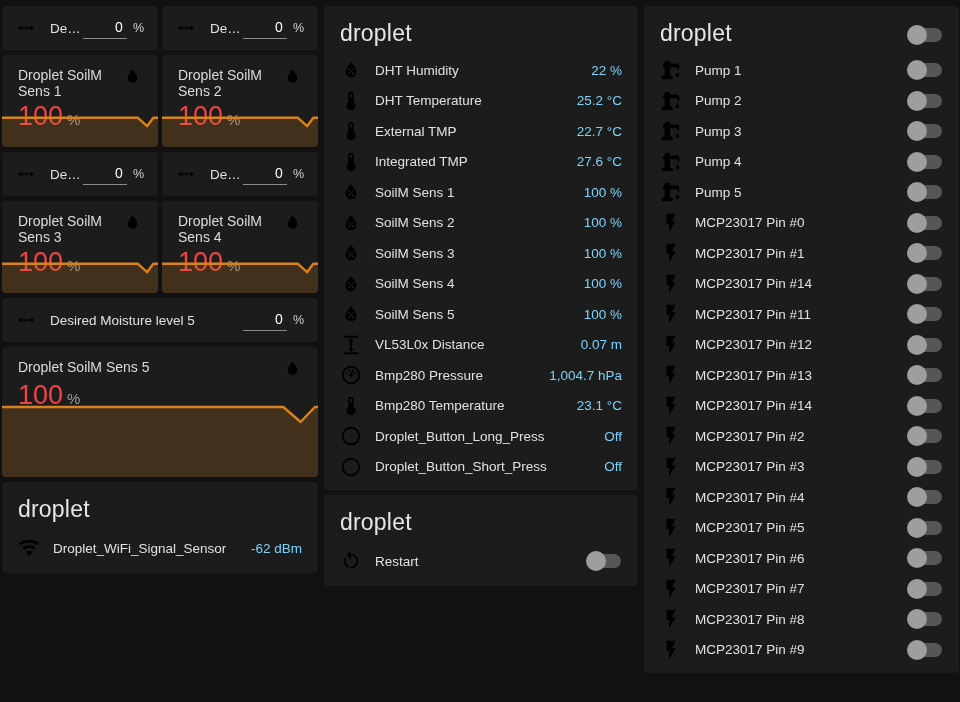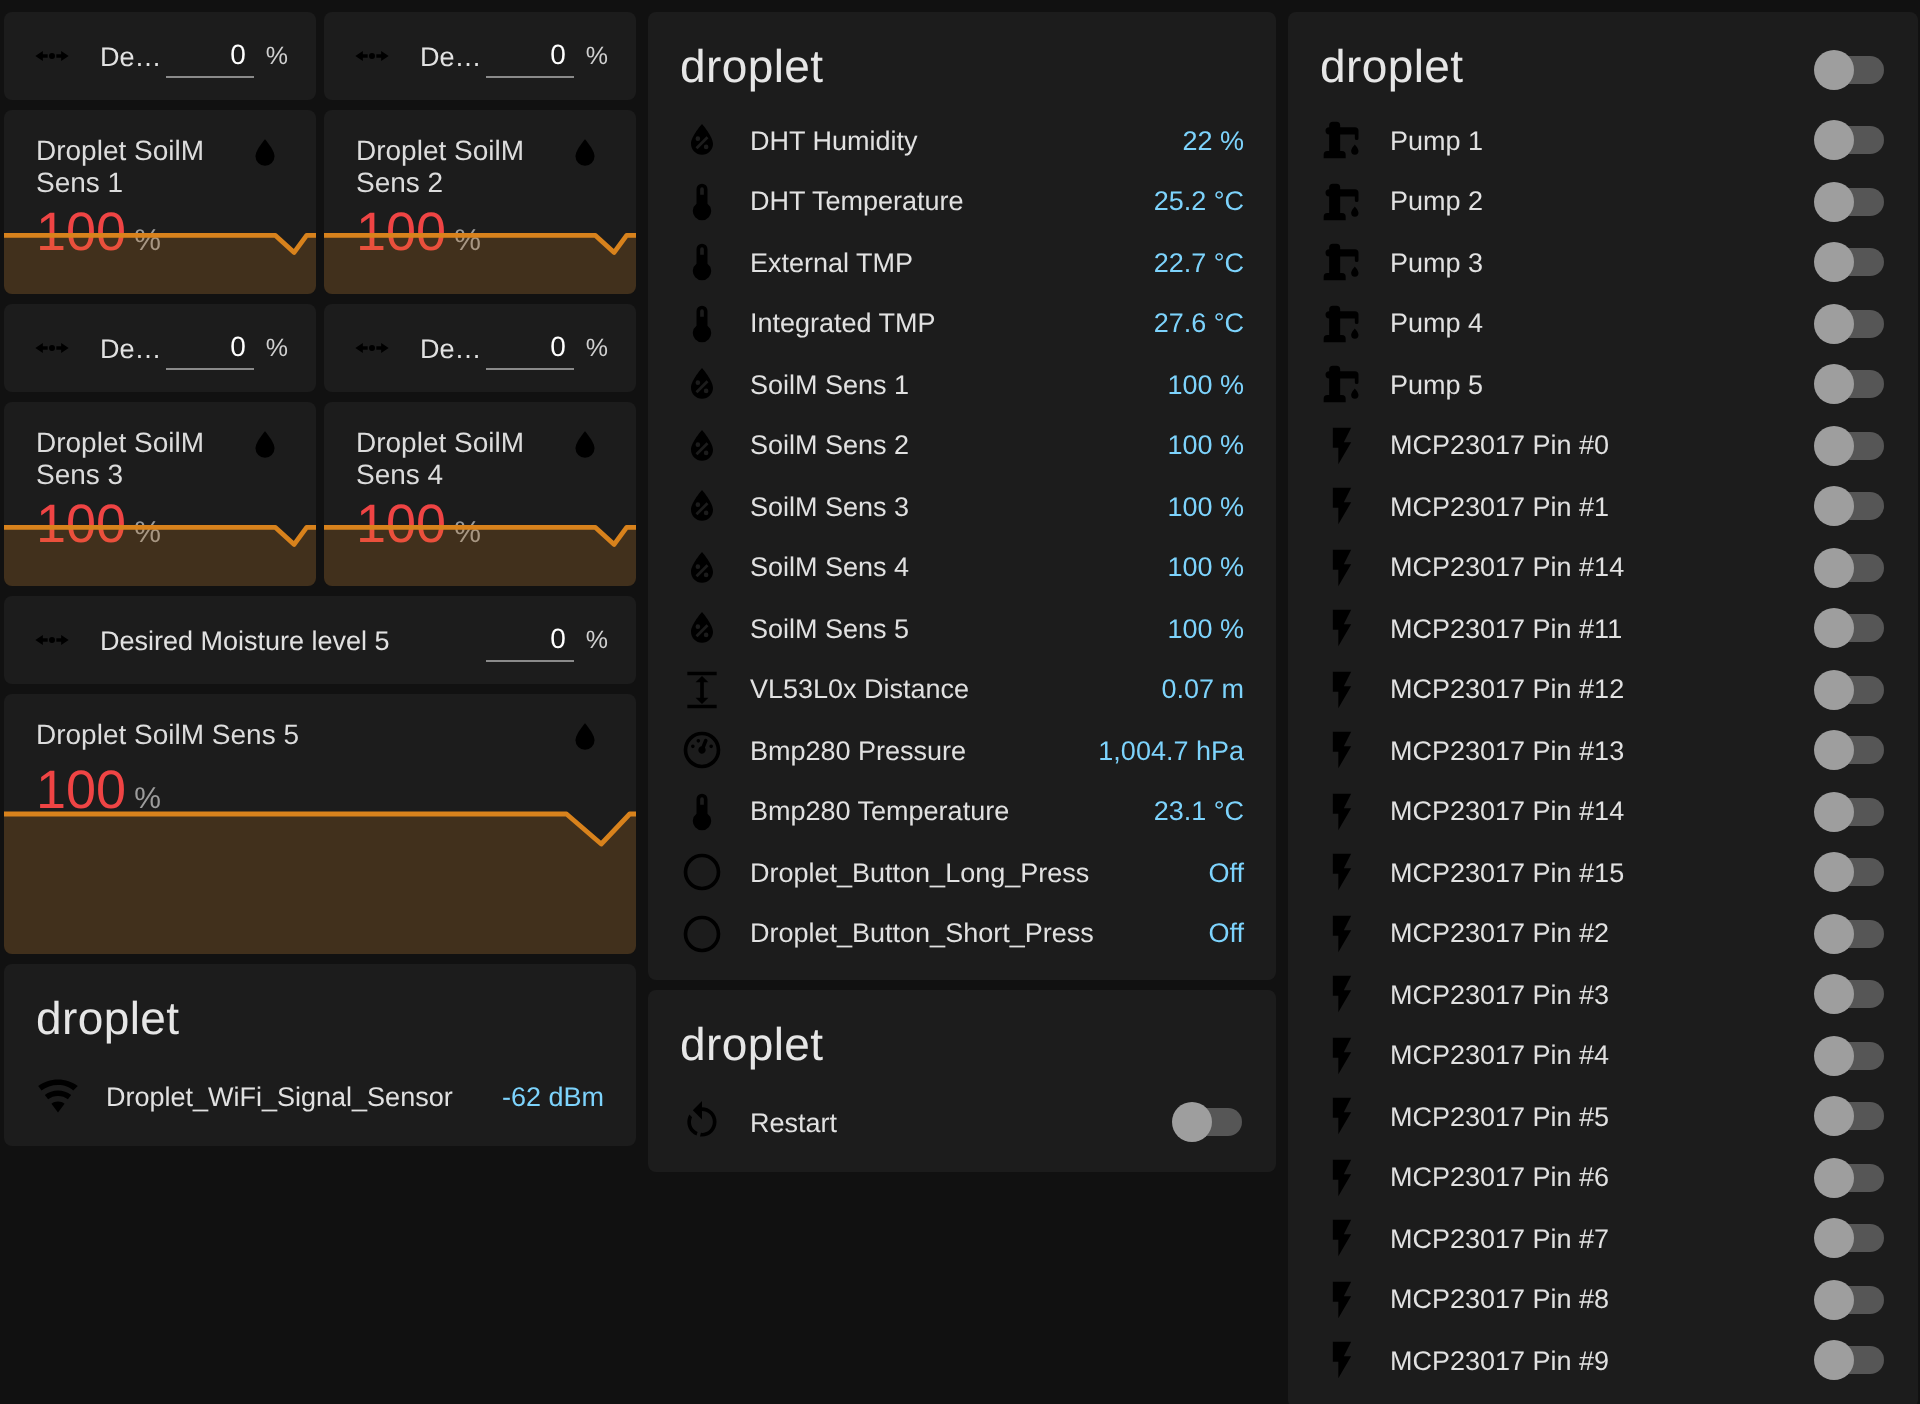--- a/index.html
+++ b/index.html
@@ -579,32 +579,20 @@
                 <use href="#i-flash"></use>
               </svg>
             </span>
             <span class="lbl">MCP23017 Pin #14</span>
             <span class="toggle">
               <span class="track"></span>
               <span class="thumb"></span>
             </span>
           </div>
 
-          <div class="row">
-            <span class="ico">
-              <svg>
-                <use href="#i-flash"></use>
-              </svg>
-            </span>
-            <span class="lbl">MCP23017 Pin #15</span>
-            <span class="toggle">
-              <span class="track"></span>
-              <span class="thumb"></span>
-            </span>
-          </div>
 
           <div class="row">
             <span class="ico">
               <svg>
                 <use href="#i-flash"></use>
               </svg>
             </span>
             <span class="lbl">MCP23017 Pin #2</span>
             <span class="toggle">
               <span class="track"></span>

